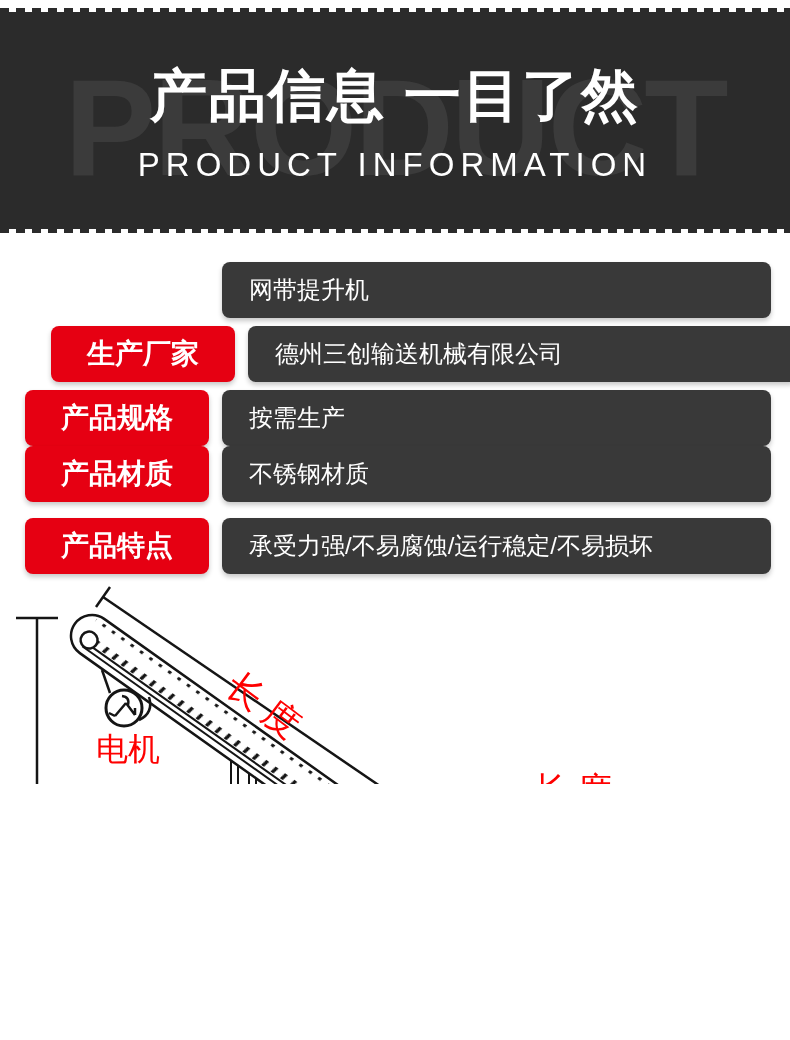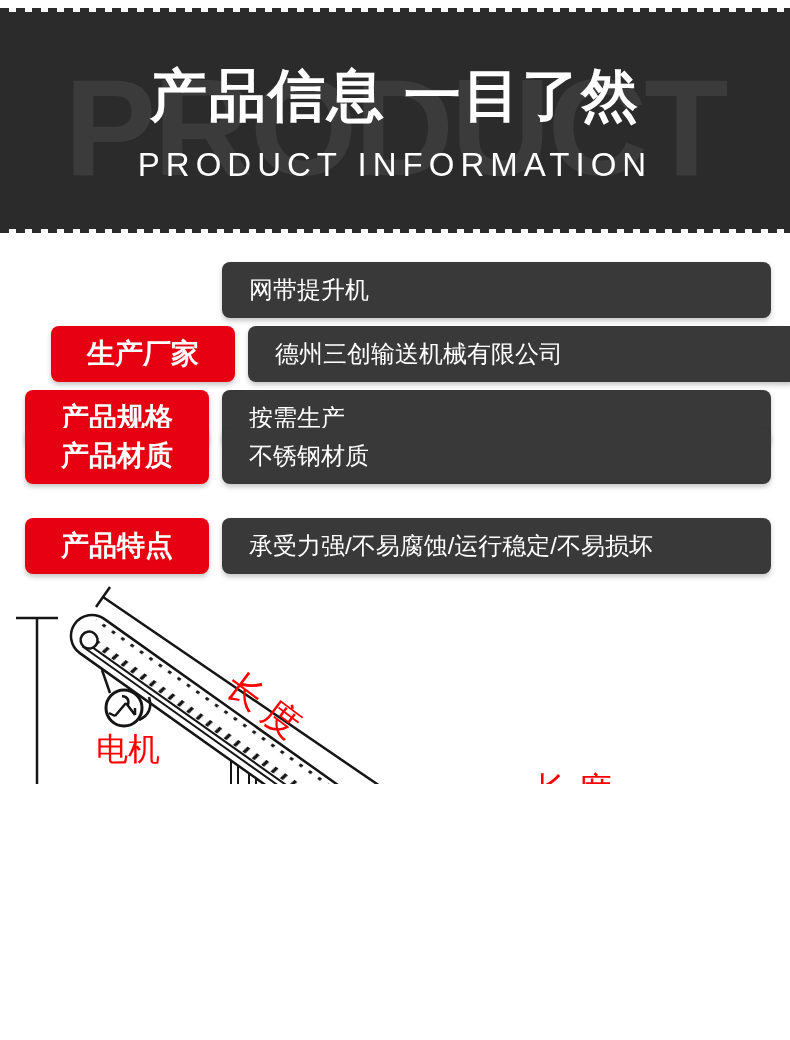--- a/index.html
+++ b/index.html
@@ -22,21 +22,21 @@
   
   .spec-row{position:absolute;left:0;width:790px;height:56px;}
   .spec-label{position:absolute;left:25px;top:0;width:184px;height:56px;background:#e60012;
               border-radius:8px;color:#fff;font-size:28px;font-weight:700;
               display:flex;align-items:center;justify-content:center;
               box-shadow:0 3px 5px rgba(0,0,0,.22);}
   .spec-value{position:absolute;left:222px;top:0;width:549px;height:56px;background:#393939;
               border-radius:8px;color:#fff;font-size:24px;font-weight:400;
               display:flex;align-items:center;padding-left:27px;box-sizing:border-box;
               white-space:nowrap;box-shadow:0 3px 5px rgba(0,0,0,.22);}
-  .row1{top:262px;} .row2{top:326px;margin-left:26px;} .row3{top:390px;} .row4{top:428px;text-decoration:underline;} .row5{top:518px;}
+  .row1{top:262px;} .row2{top:326px;margin-left:26px;} .row3{top:390px;} .row4{top:446px;text-decoration:underline;} .row5{top:518px;}
   
   .diagram{position:absolute;left:0;top:580px;width:790px;height:460px;text-align:center;}
   .diagram svg{position:absolute;left:0;top:0;}
   .dlabel{position:absolute;color:#fe0000;line-height:1.12;white-space:nowrap;}
   .vtext{writing-mode:vertical-rl;text-orientation:upright;}
   .lbl-motor{left:96px;top:152px;font-size:32px;}
   .lbl-len-incline{left:243px;top:85px;font-size:36px;letter-spacing:9px;
                    transform:rotate(37deg);transform-origin:left top;}
   .lbl-h-left{left:38px;top:226px;font-size:33px;}
   .lbl-regulator{left:157px;top:266px;font-size:31px;}

